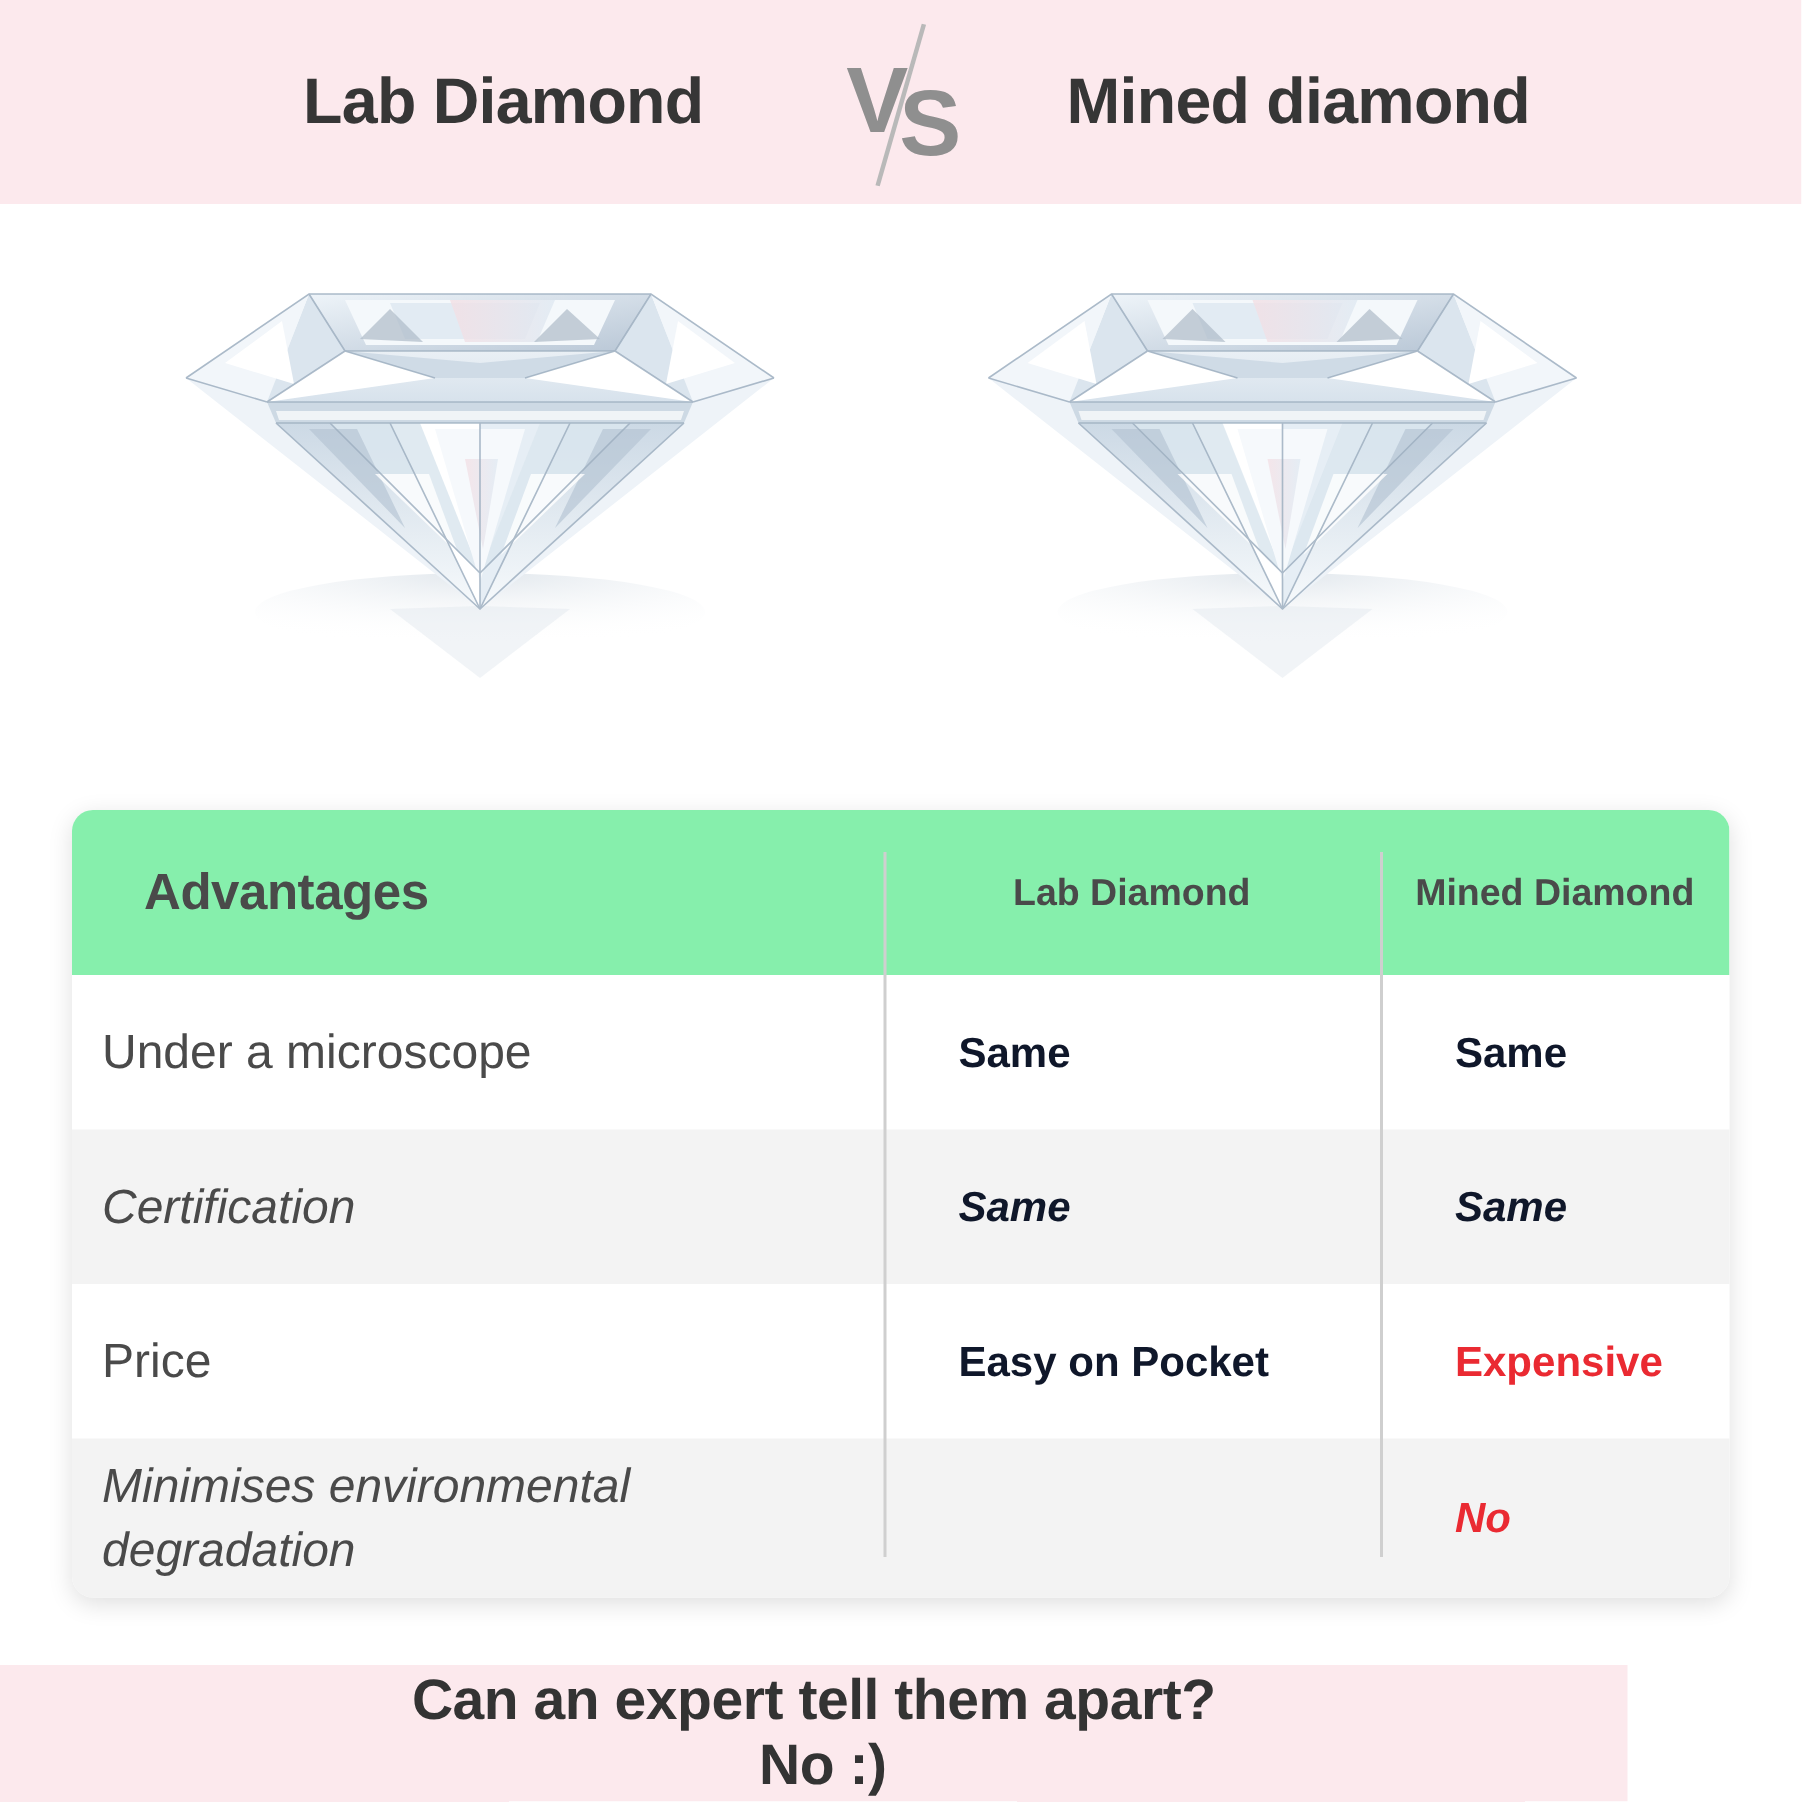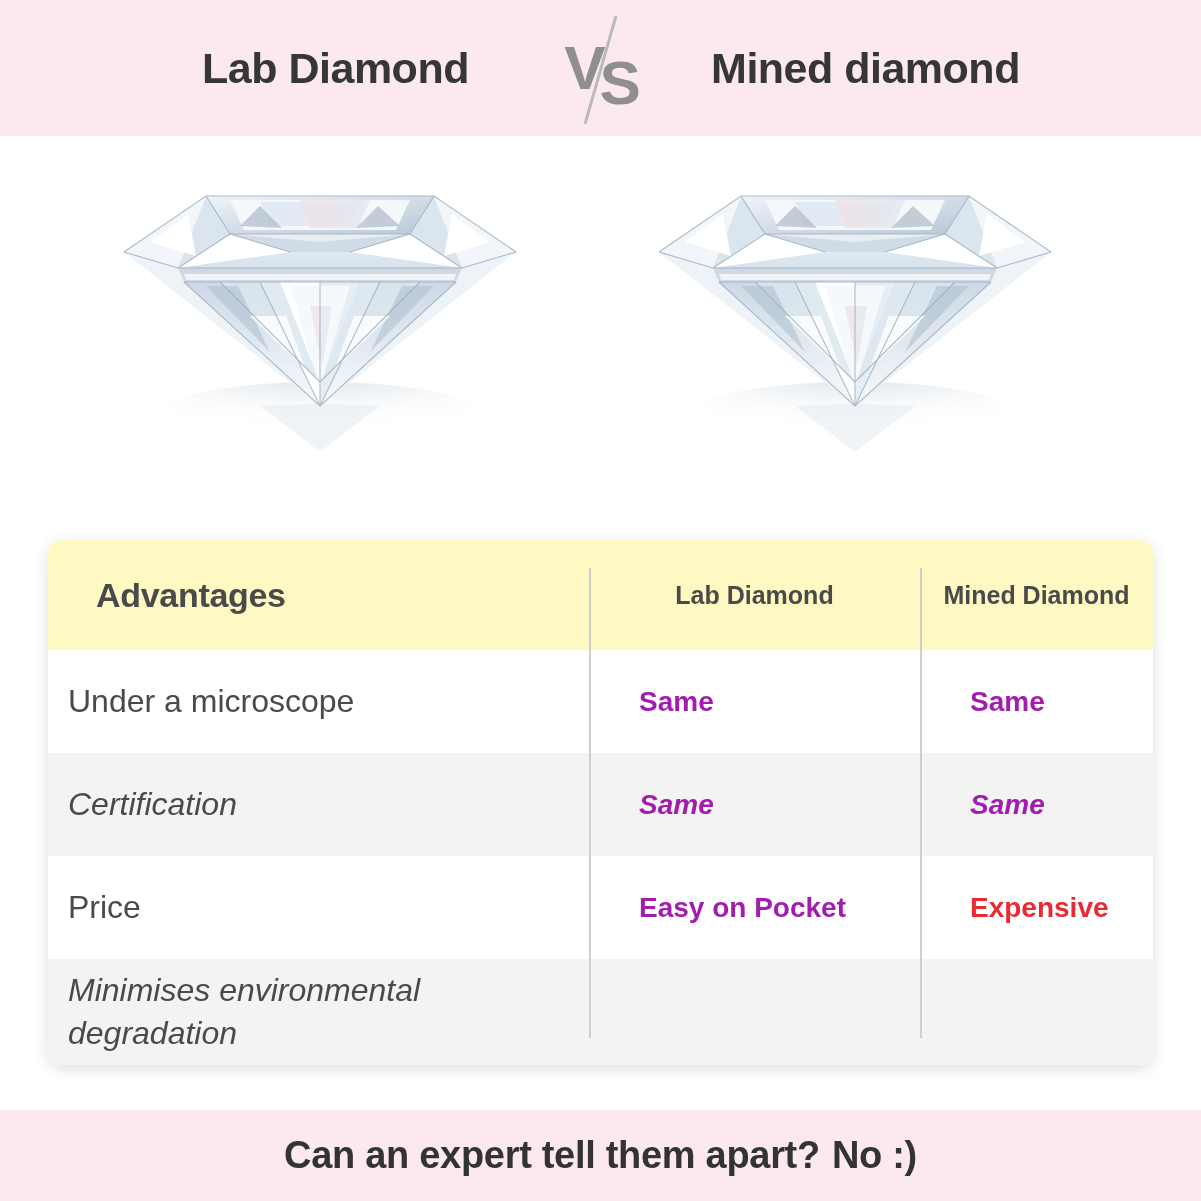--- a/index.html
+++ b/index.html
@@ -101,21 +101,21 @@
     width: 1105px;
     height: 525px;
     background: #ffffff;
     border-radius: 14px;
     box-shadow: 0 4px 16px rgba(0,0,0,0.13);
     overflow: hidden;
   }
   .t-head {
     position: relative;
     height: 110px;
-    background: #fef9c3;
+    background: #86efac;
   }
   .t-head .cell-label {
     position: absolute;
     top: 0;
     height: 110px;
     display: flex;
     align-items: center;
   }
   .th-advantages {
     left: 48px;
@@ -181,45 +181,46 @@
     top: 0;
     width: 233px;
     height: 100%;
     display: flex;
     align-items: center;
     padding-left: 50px;
     box-sizing: border-box;
     font-size: 28px;
     font-weight: bold;
   }
-  .good { color: #a21caf; }
+  .good { color: #0f172a; }
   .bad  { color: #ea2a32; }
 
   
   .v-div {
     position: absolute;
     top: 28px;
     width: 2px;
     height: 470px;
     background: #cfcfcf;
   }
   .v-div.one { left: 541px; }
   .v-div.two { left: 872px; }
 
   
   .footer-band {
     position: absolute;
     left: 0;
     top: 1110px;
-    width: 1201px;
+    width: 1085px;
     height: 91px;
     background: #fce9ed;
     display: flex;
     align-items: center;
     justify-content: center;
+    flex-direction: column;
   }
   .footer-text {
     font-size: 38px;
     font-weight: bold;
     color: #333333;
     letter-spacing: -0.3px;
   }
   .footer-answer { margin-left: 12px; }
 </style>
 </head>
@@ -440,20 +441,21 @@
   </div>
 
   <div class="t-row white">
     <div class="r-label">Price</div>
     <div class="r-lab good">Easy on Pocket</div>
     <div class="r-mined bad">Expensive</div>
   </div>
 
   <div class="t-row alt tall">
     <div class="r-label">Minimises environmental degradation</div>
+    <div class="r-mined bad">No</div>
   </div>
 
   <div class="v-div one"></div>
   <div class="v-div two"></div>
 </div>
 
 <div class="footer-band">
   <span class="footer-text">Can an expert tell them apart?</span>
   <span class="footer-text footer-answer">No :)</span>
 </div>

